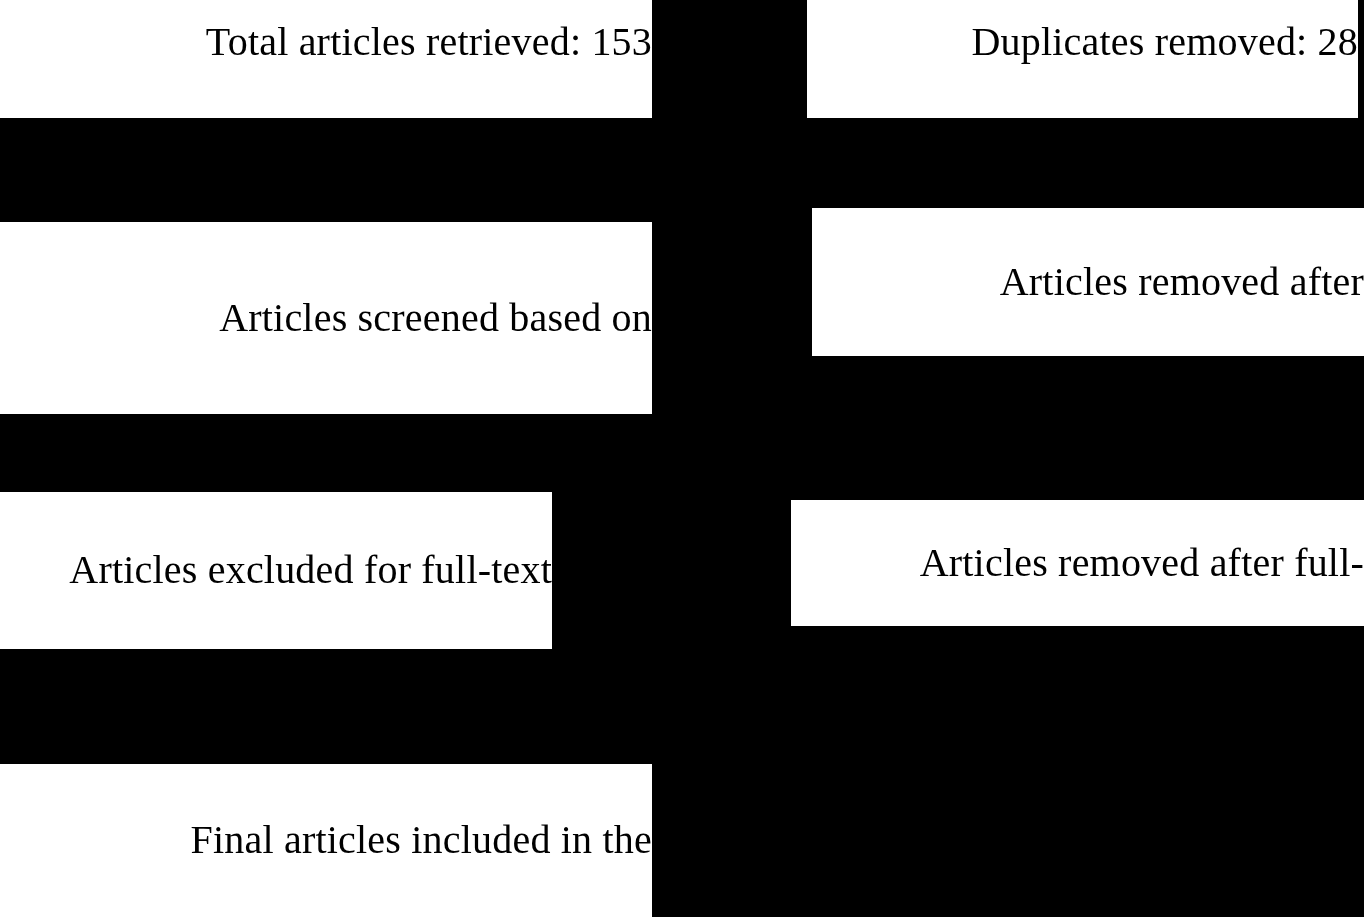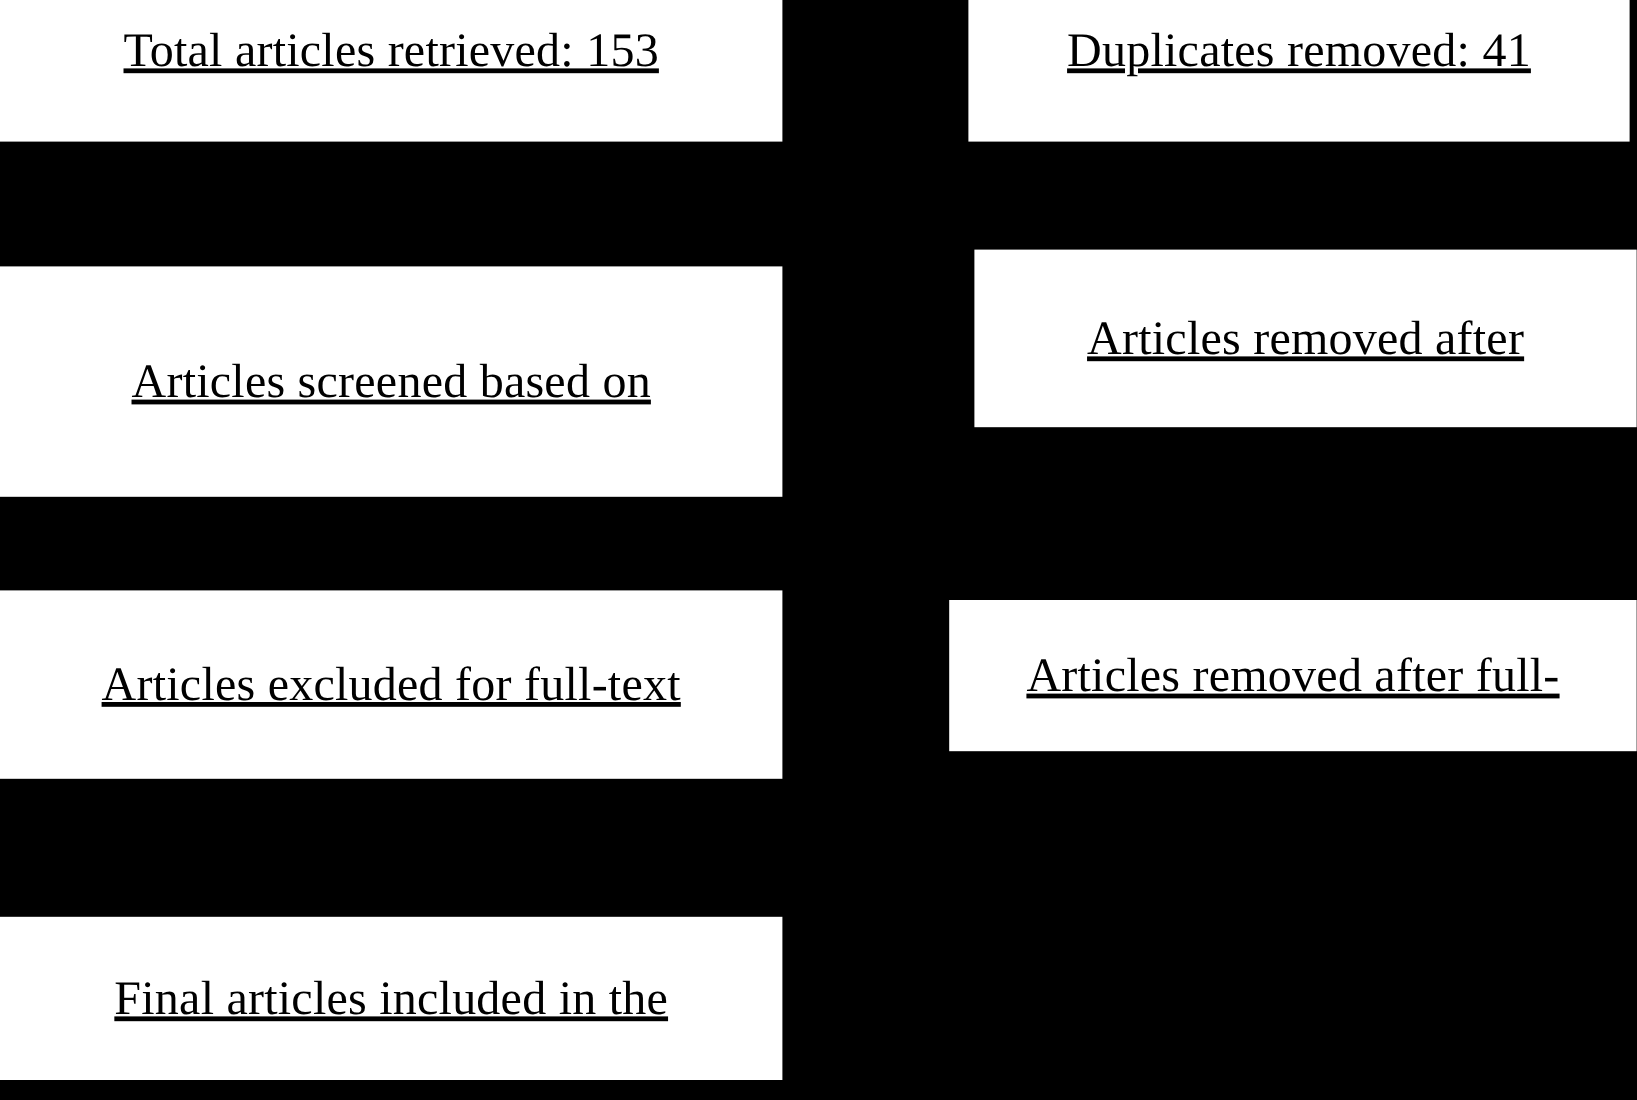--- a/index.html
+++ b/index.html
@@ -23,23 +23,22 @@
     height: 917px;
     background: #000000;
   }
 
   .flow-box {
     position: absolute;
     background: #ffffff;
     color: #000000;
     box-sizing: border-box;
     display: flex;
-    justify-content: center;
+    justify-content: flex-end;
     overflow: hidden;
-    text-decoration: underline;
   }
 
   .flow-box .box-label {
     display: block;
     font-size: 40px;
     line-height: 1.12;
     color: #000000;
     text-align: center;
     white-space: nowrap;
     letter-spacing: 0.2px;
@@ -47,37 +46,37 @@
 
   
   .box-r1c1 { left: 0px;   top: 0px;   width: 652px; height: 118px; align-items: flex-start; padding-top: 20px; }
   .box-r1c2 { left: 807px; top: 0px;   width: 551px; height: 118px; align-items: flex-start; padding-top: 20px; }
 
   
   .box-r2c1 { left: 0px;   top: 222px; width: 652px; height: 192px; align-items: center; }
   .box-r2c2 { left: 812px; top: 208px; width: 552px; height: 148px; align-items: center; }
 
   
-  .box-r3c1 { left: 0px;   top: 492px; width: 652px; height: 157px; align-items: center; }
+  .box-r3c1 { left: 0px;   top: 492px; width: 552px; height: 157px; align-items: center; }
   .box-r3c2 { left: 791px; top: 500px; width: 573px; height: 126px; align-items: center; }
 
   
-  .box-r4c1 { left: 0px;   top: 764px; width: 652px; height: 136px; align-items: center; }
+  .box-r4c1 { left: 0px;   top: 764px; width: 652px; height: 153px; align-items: center; }
 </style>
 </head>
 <body>
 
 <div class="canvas">
 
   <div class="flow-box box-r1c1">
     <span class="box-label">Total articles retrieved: 153</span>
   </div>
 
   <div class="flow-box box-r1c2">
-    <span class="box-label">Duplicates removed: 41</span>
+    <span class="box-label">Duplicates removed: 28</span>
   </div>
 
   <div class="flow-box box-r2c1">
     <span class="box-label">Articles screened based on</span>
   </div>
 
   <div class="flow-box box-r2c2">
     <span class="box-label">Articles removed after</span>
   </div>
 

